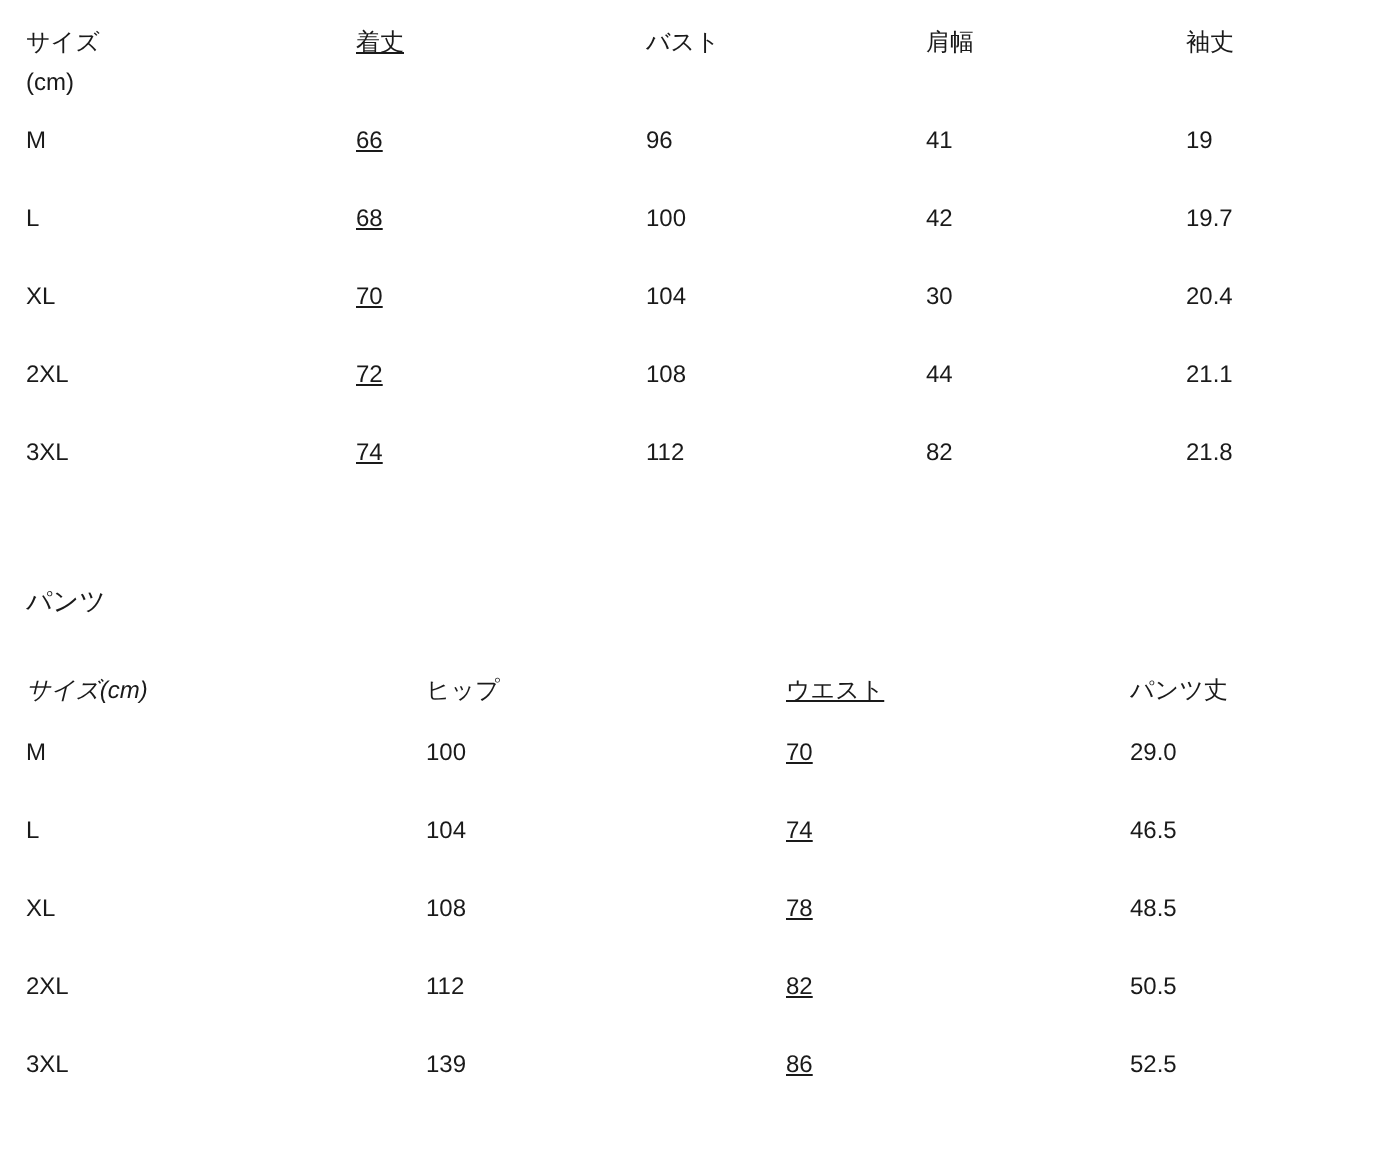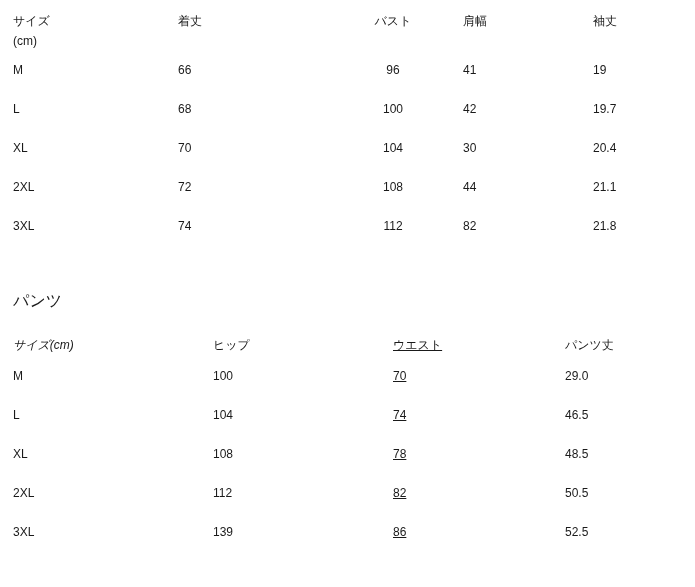--- a/index.html
+++ b/index.html
@@ -34,37 +34,37 @@
     font-weight: normal;
     vertical-align: top;
     padding: 0;
     font-size: 12px;
     color: #1a1a1a;
   }
 
   
   .tops-table { position: absolute; left: 0; top: 0; width: 695px; }
   .tops-table .col0 { width: 165px; padding-left: 13px; }
-  .tops-table .col1 { width: 145px; }
-  .tops-table .col2 { width: 140px; text-align: center; }
+  .tops-table .col1 { width: 145px; text-decoration: underline; }
+  .tops-table .col2 { width: 140px; }
   .tops-table .col3 { width: 130px; }
   .tops-table .col4 { width: 112px; }
 
   .tops-table thead td { padding-top: 11px; line-height: 20px; }
   .tops-table tbody td { height: 39px; line-height: 39px; }
   .tops-table tbody tr td { vertical-align: middle; }
 
   .hdr-two-line { line-height: 20px; }
 
   
   .section-title {
     position: absolute;
     left: 13px;
     top: 293px;
-    font-size: 16px;
+    font-size: 13px;
     color: #1a1a1a;
     line-height: 16px;
   }
 
   
   .pants-table {
     position: absolute;
     left: 0;
     top: 333px;
     width: 695px;

